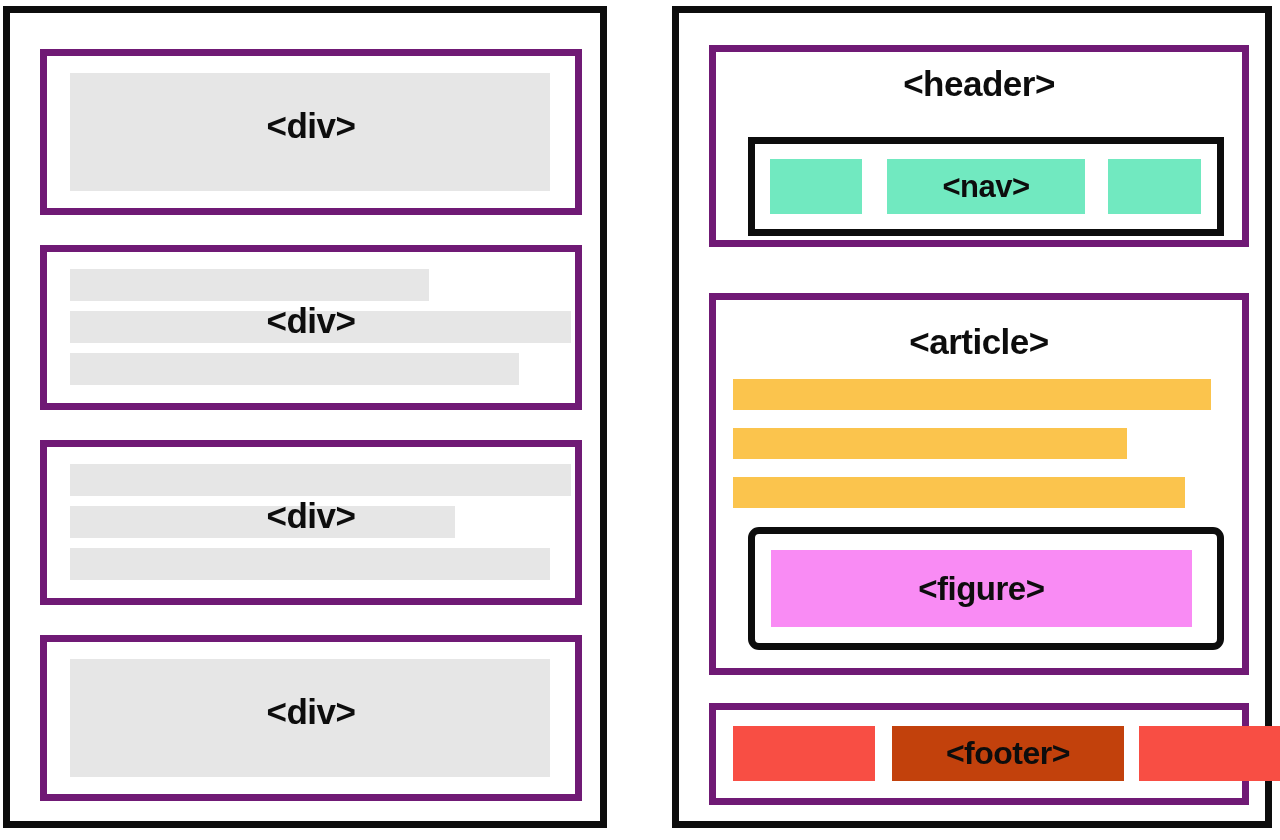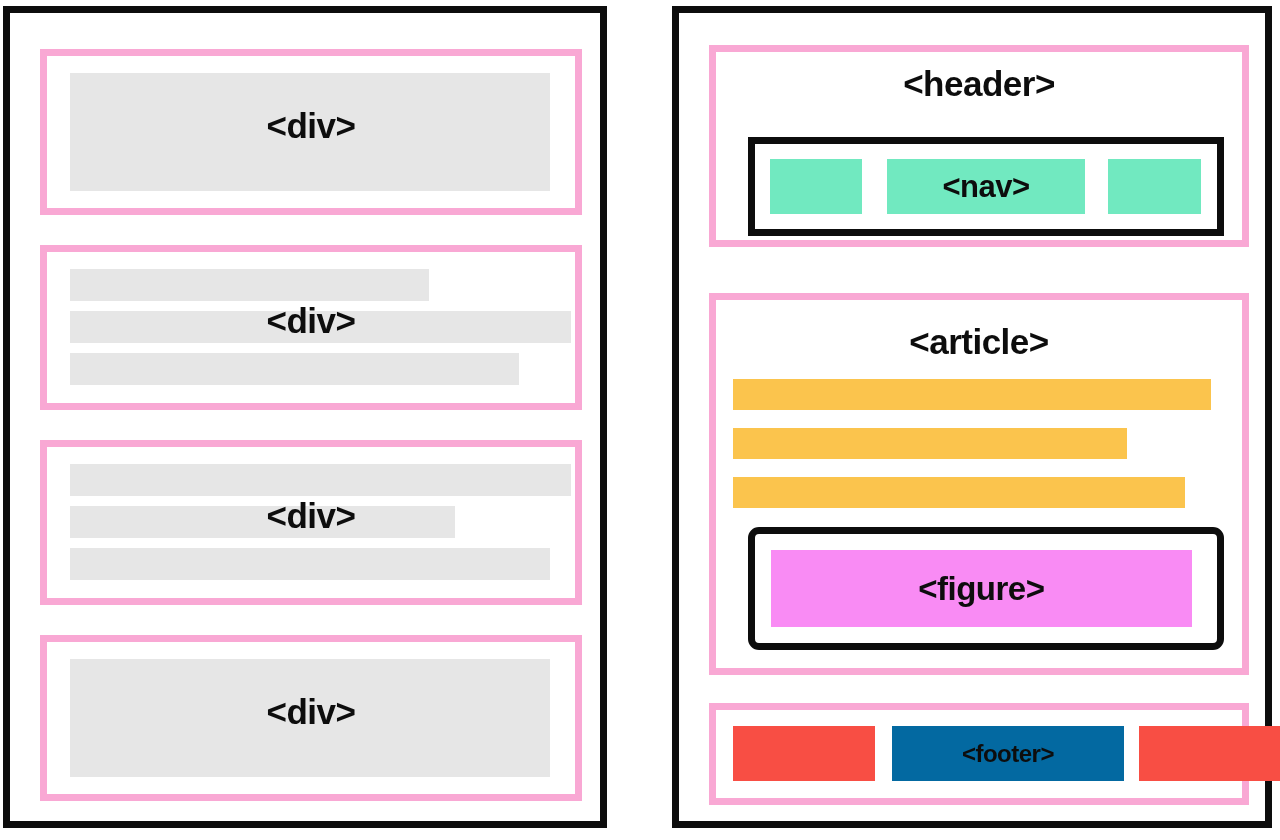--- a/index.html
+++ b/index.html
@@ -23,21 +23,21 @@
   
   .panel {
     position: absolute;
     box-sizing: border-box;
     border: 7px solid #0d0d0d;
     background: #ffffff;
   }
   .card {
     position: absolute;
     box-sizing: border-box;
-    border: 7px solid #f9a8d4;
+    border: 7px solid #701a75;
     background: #ffffff;
   }
   .subbox {
     position: absolute;
     box-sizing: border-box;
     border: 7px solid #0d0d0d;
     background: #ffffff;
   }
 
   .tag-label {
@@ -145,21 +145,21 @@
         <div class="swatch" style="left:3.5%; top:16px; width:91%; height:77px; background:#f98bf4; font-size:33px;">
           <span>&lt;figure&gt;</span>
         </div>
       </div>
     </div>
 
     <div class="card" id="card-footer">
       <div class="swatch" style="left:3.2%; top:16px; width:27%; height:55px; background:#f84e44; font-size:0;">
         <span></span>
       </div>
-      <div class="swatch" style="left:33.5%; top:16px; width:44%; height:55px; background:#0369a1; font-size:24px;">
+      <div class="swatch" style="left:33.5%; top:16px; width:44%; height:55px; background:#c2410c; font-size:32px;">
         <span>&lt;footer&gt;</span>
       </div>
       <div class="swatch" style="left:80.5%; top:16px; width:27%; height:55px; background:#f84e44; font-size:0;">
         <span></span>
       </div>
     </div>
 
   </div>
 </div>
 

